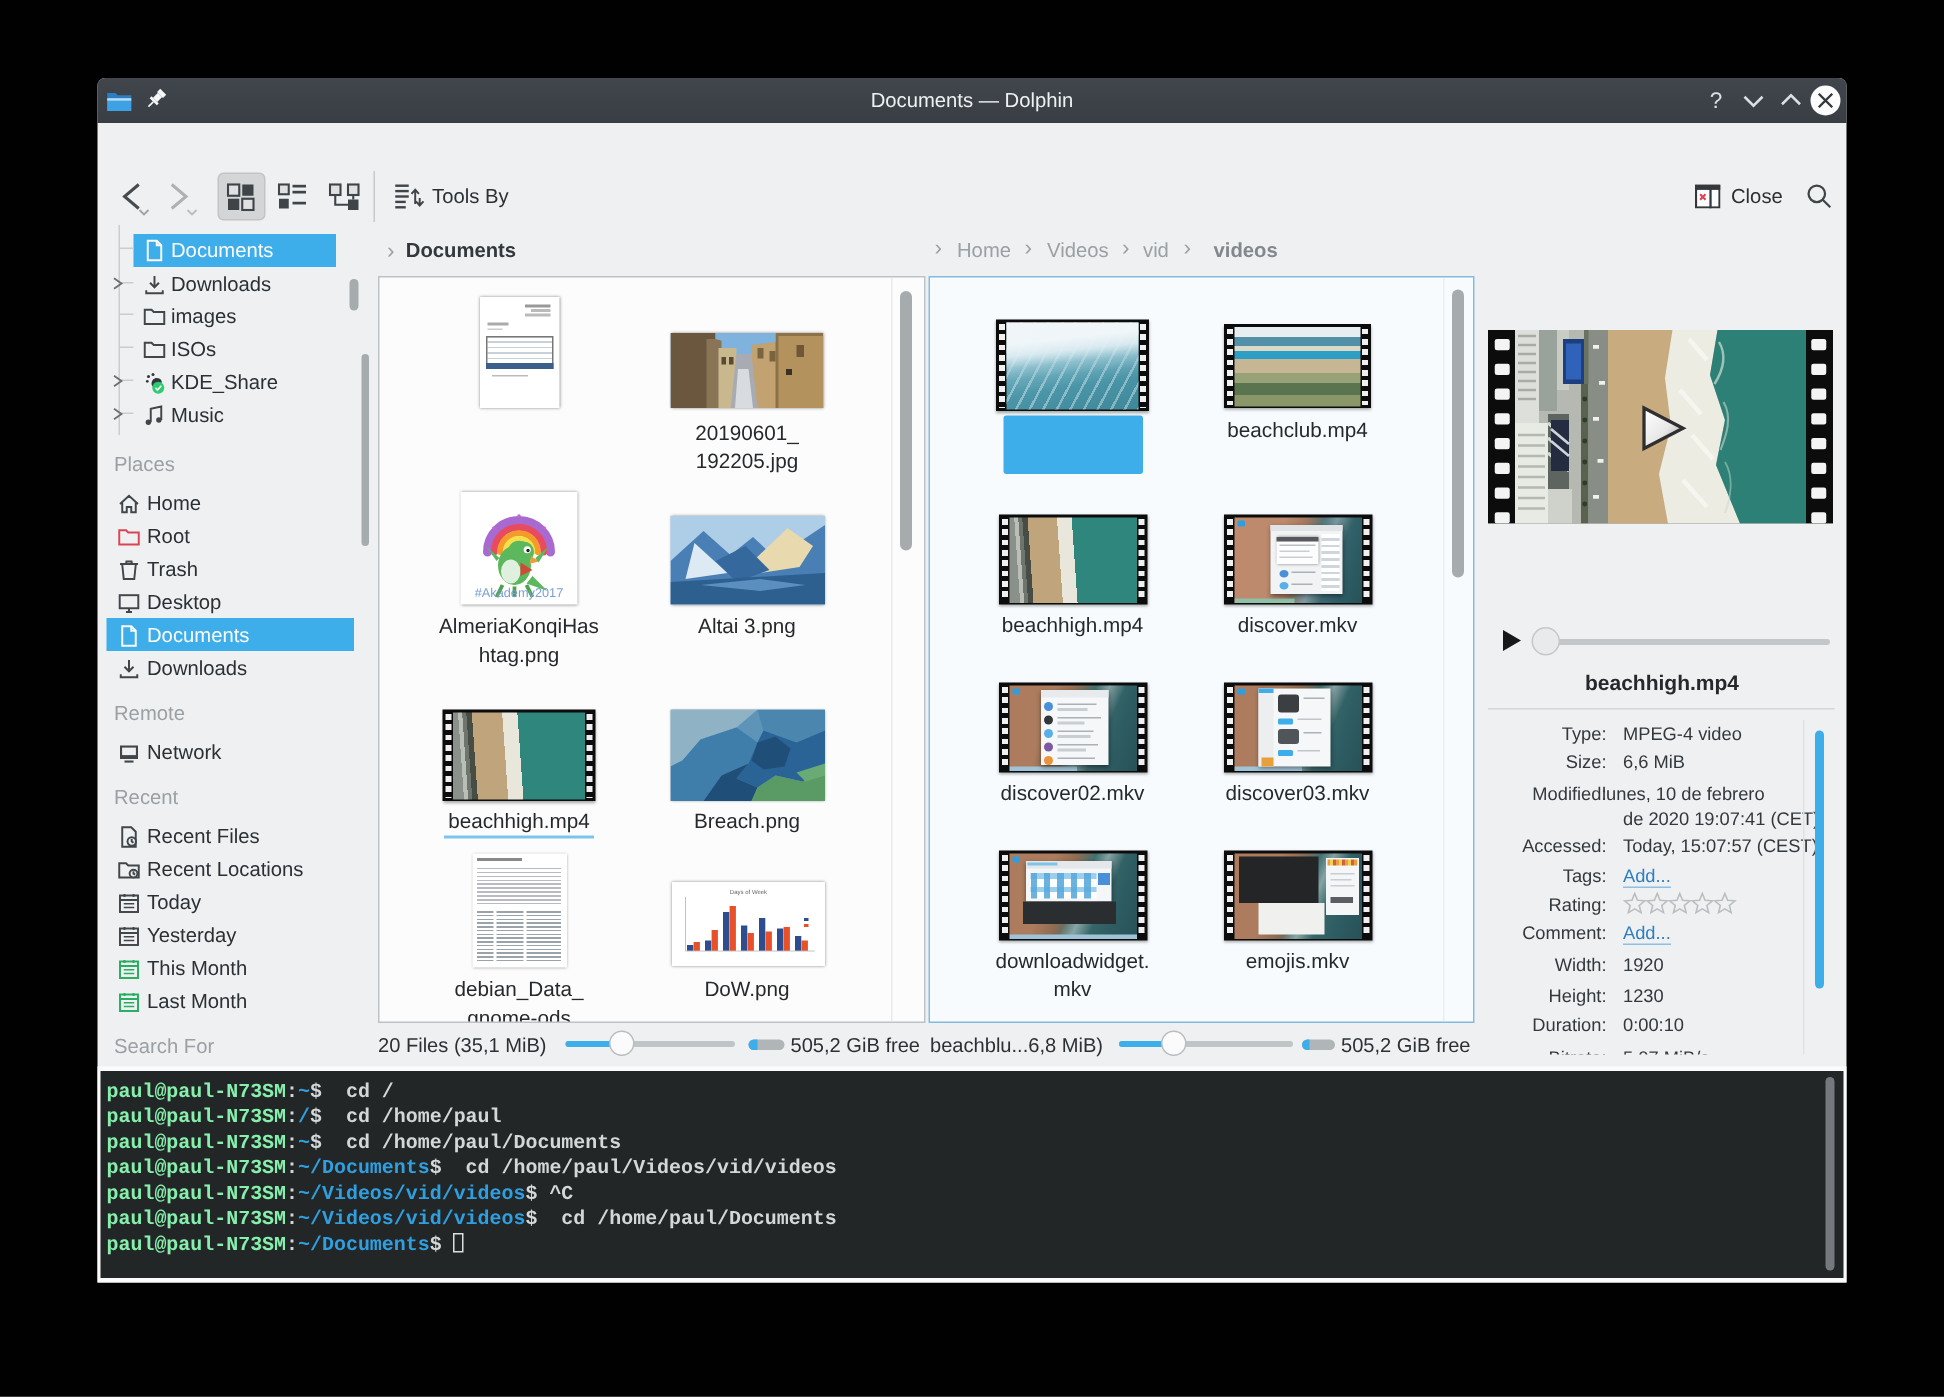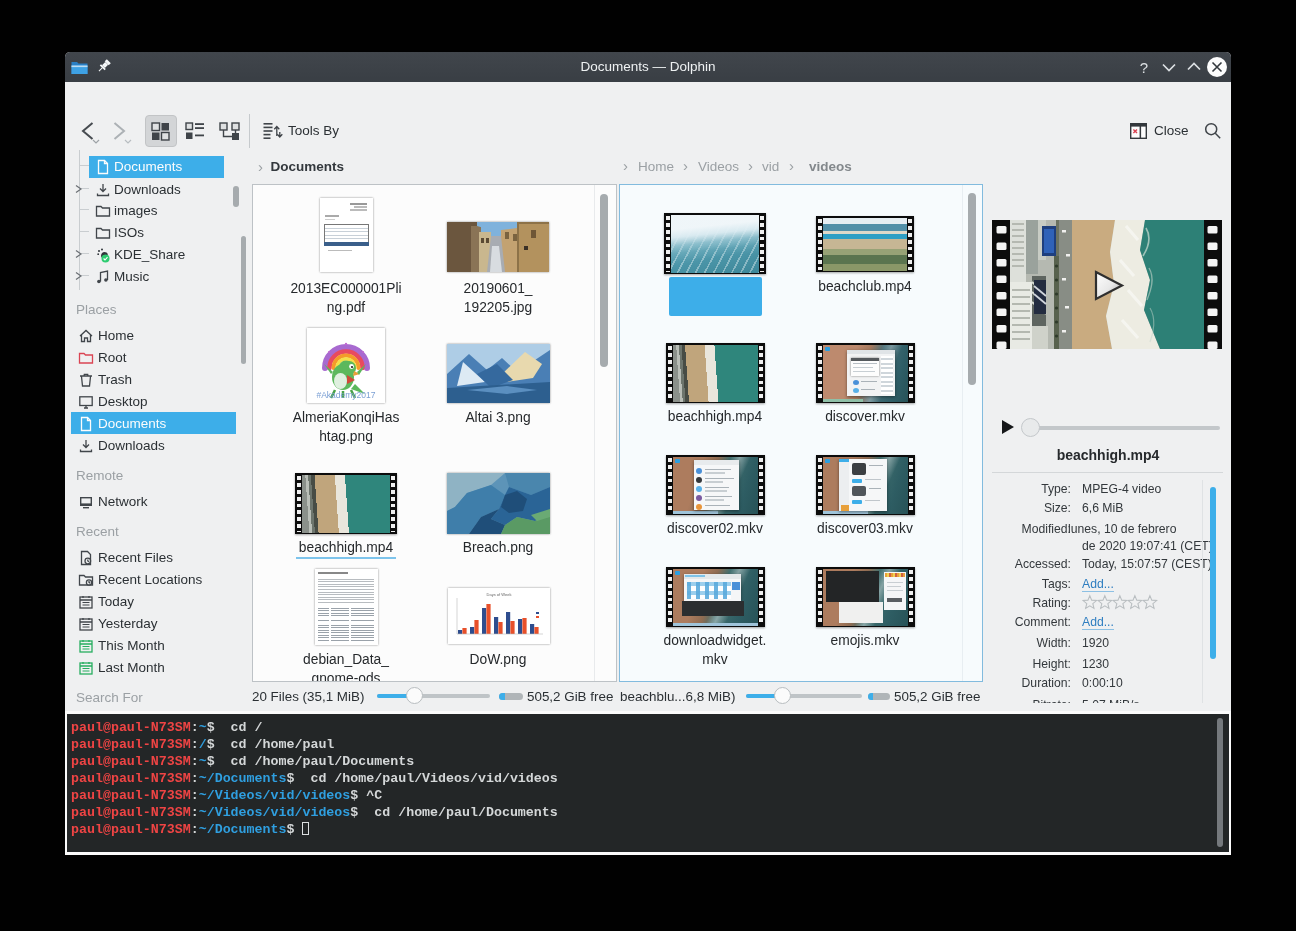--- a/index.html
+++ b/index.html
@@ -14,21 +14,21 @@
 #pane2 { position:absolute; left:554px; top:132px; width:364px; height:498px; background:#f7fbfd; border:1px solid #82bbde; overflow:hidden; }
 #infopanel { position:absolute; left:920px; top:98px; width:246px; height:553px; overflow:hidden; }
 #statusbar { position:absolute; left:187px; top:630px; width:731px; height:28px; font-size:13.4px; color:#2b3034; }
 #statusbar div { position:absolute; height:28px; line-height:29px; }
 #sidebar { position:absolute; left:0; top:98px; width:186px; height:560px; overflow:hidden; }
 .srow { position:absolute; height:22px; line-height:22px; font-size:13.5px; color:#2b3034; white-space:nowrap; }
 .shead { position:absolute; left:11px; font-size:13.5px; color:#9ba0a4; height:22px; line-height:22px; }
 #terminal { position:absolute; left:0px; top:659px; width:1166px; height:144px; background:#fbfbfb; }
 #termin { position:absolute; left:2px; top:3px; right:2px; bottom:3px; background:#232627; }
 #termin pre { font-family:"Liberation Mono", monospace; font-size:13.3px; line-height:17px; color:#d4d7d8; font-weight:bold; margin:5px 0 0 4px; letter-spacing:0px; }
-#termin .g { color:#ef4444;margin-top:28px; } #termin .b { color:#2f9fe0; }
+#termin .g { color:#86efac;margin-top:28px; } #termin .b { color:#2f9fe0; }
 .label { position:absolute; font-size:13.8px; color:#26292c; text-align:center; line-height:19.2px; }
 .film { position:absolute; background:#0c0c0c; box-shadow:0 1px 2px rgba(0,0,0,.35); }
 .film .hl, .film .hr { position:absolute; top:2.5px; bottom:2.5px; width:4.2px; background-image:repeating-linear-gradient(to bottom, #f0f0f0 0 3.8px, rgba(0,0,0,0) 3.8px 6.9px); }
 .film .hl { left:1.6px; } .film .hr { right:1.6px; }
 .film .img { position:absolute; left:7px; right:7px; top:1.5px; bottom:1.5px; overflow:hidden; }
 .thumb { position:absolute; box-shadow:0 0 2px rgba(0,0,0,.45); }
 .irow { position:absolute; font-size:12.2px; color:#33383c; white-space:nowrap; }
 .irow .k { position:absolute; right:0; top:0; }
 svg { display:block; }
 </style></head><body>
@@ -405,21 +405,20 @@
           <rect x="62.4" y="33" width="4.2" height="13" fill="#e8502a"></rect>
           <rect x="70" y="31" width="4.2" height="15" fill="#2e4d8e"></rect>
           <rect x="74.4" y="30" width="4.2" height="16" fill="#e8502a"></rect>
           <rect x="82" y="36" width="4.2" height="10" fill="#2e4d8e"></rect>
           <rect x="86.4" y="39" width="4.2" height="7" fill="#e8502a"></rect>
           <path d="M9 10 L9 46 L95 46" stroke="#bbb" stroke-width="0.6" fill="none"></path>
           <rect x="88" y="24" width="3" height="2" fill="#2e4d8e"></rect>
           <rect x="88" y="28" width="3" height="2" fill="#e8502a"></rect>
         </svg>
       </div>
-<div class="label" style="left:18px;top:94px;width:150px;">2013EC000001Pli<br>ng.pdf</div>
 <div class="label" style="left:170px;top:94px;width:150px;">20190601_<br>192205.jpg</div>
 <div class="label" style="left:18px;top:223px;width:150px;">AlmeriaKonqiHas<br>htag.png</div>
 <div class="label" style="left:170px;top:223px;width:150px;">Altai 3.png</div>
 <div class="label" style="left:18px;top:353px;width:150px;">beachhigh.mp4</div>
 <div class="a" style="left:43px;top:372px;width:100px;height:2px;background:#7dc4ec"></div>
 <div class="label" style="left:170px;top:353px;width:150px;">Breach.png</div>
 <div class="label" style="left:18px;top:465px;width:150px;">debian_Data_<br>gnome-ods</div>
 <div class="label" style="left:170px;top:465px;width:150px;">DoW.png</div>
 <div class="a" style="left:341px;top:0;width:1px;height:496px;background:#e8eaec"></div>
 <div class="a" style="left:347px;top:9px;width:8px;height:173px;background:#a6abae;border-radius:4px"></div>

